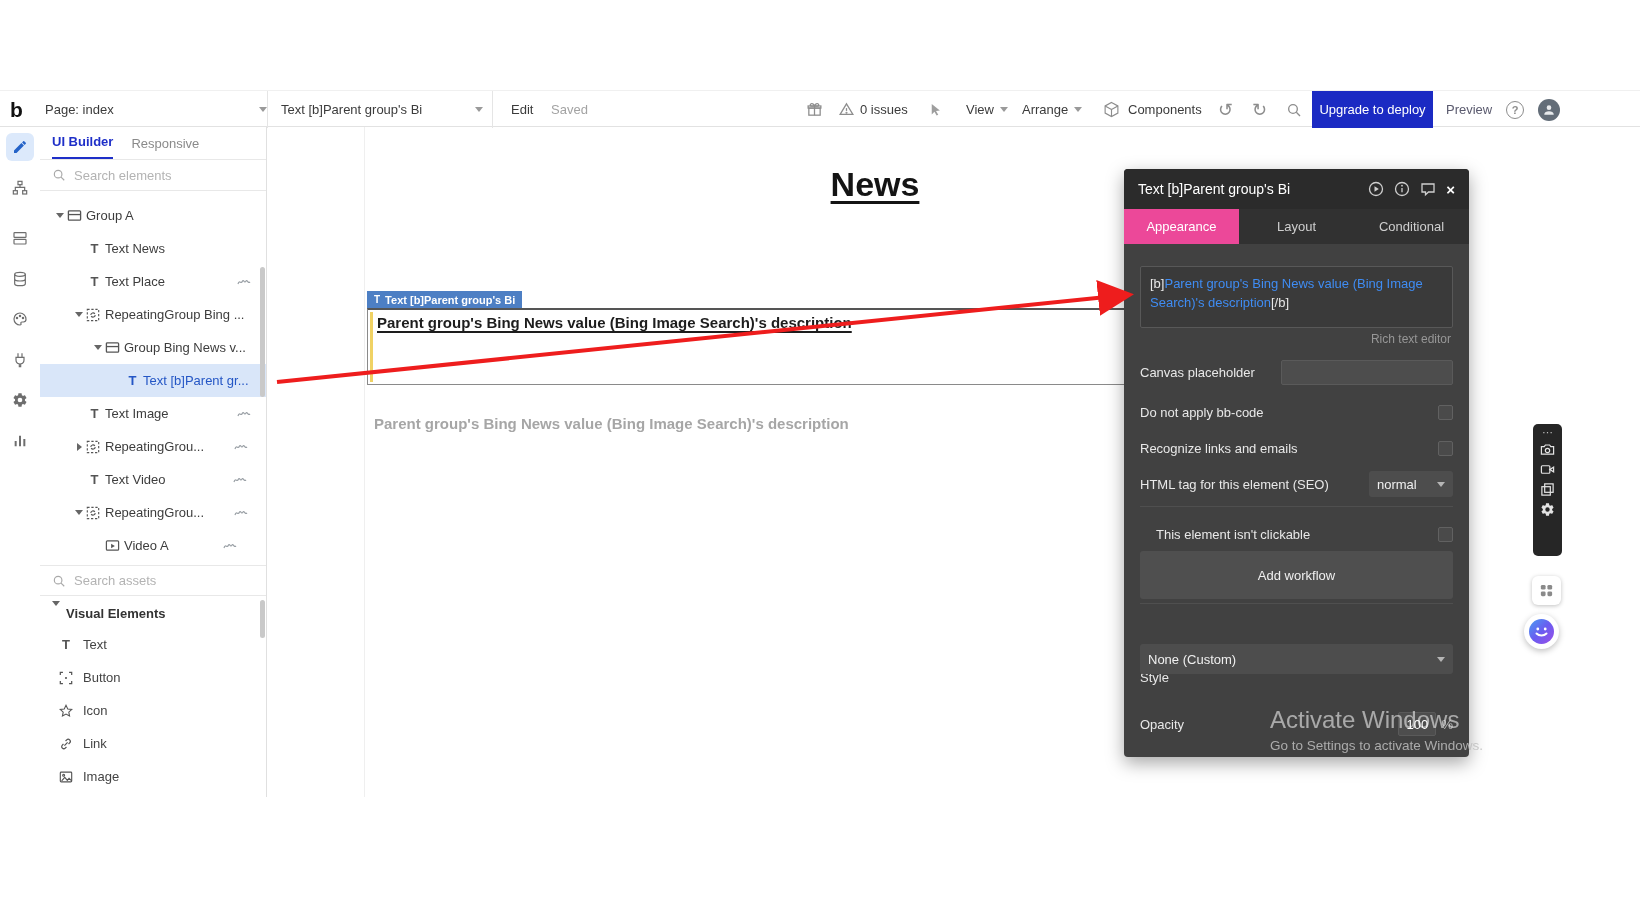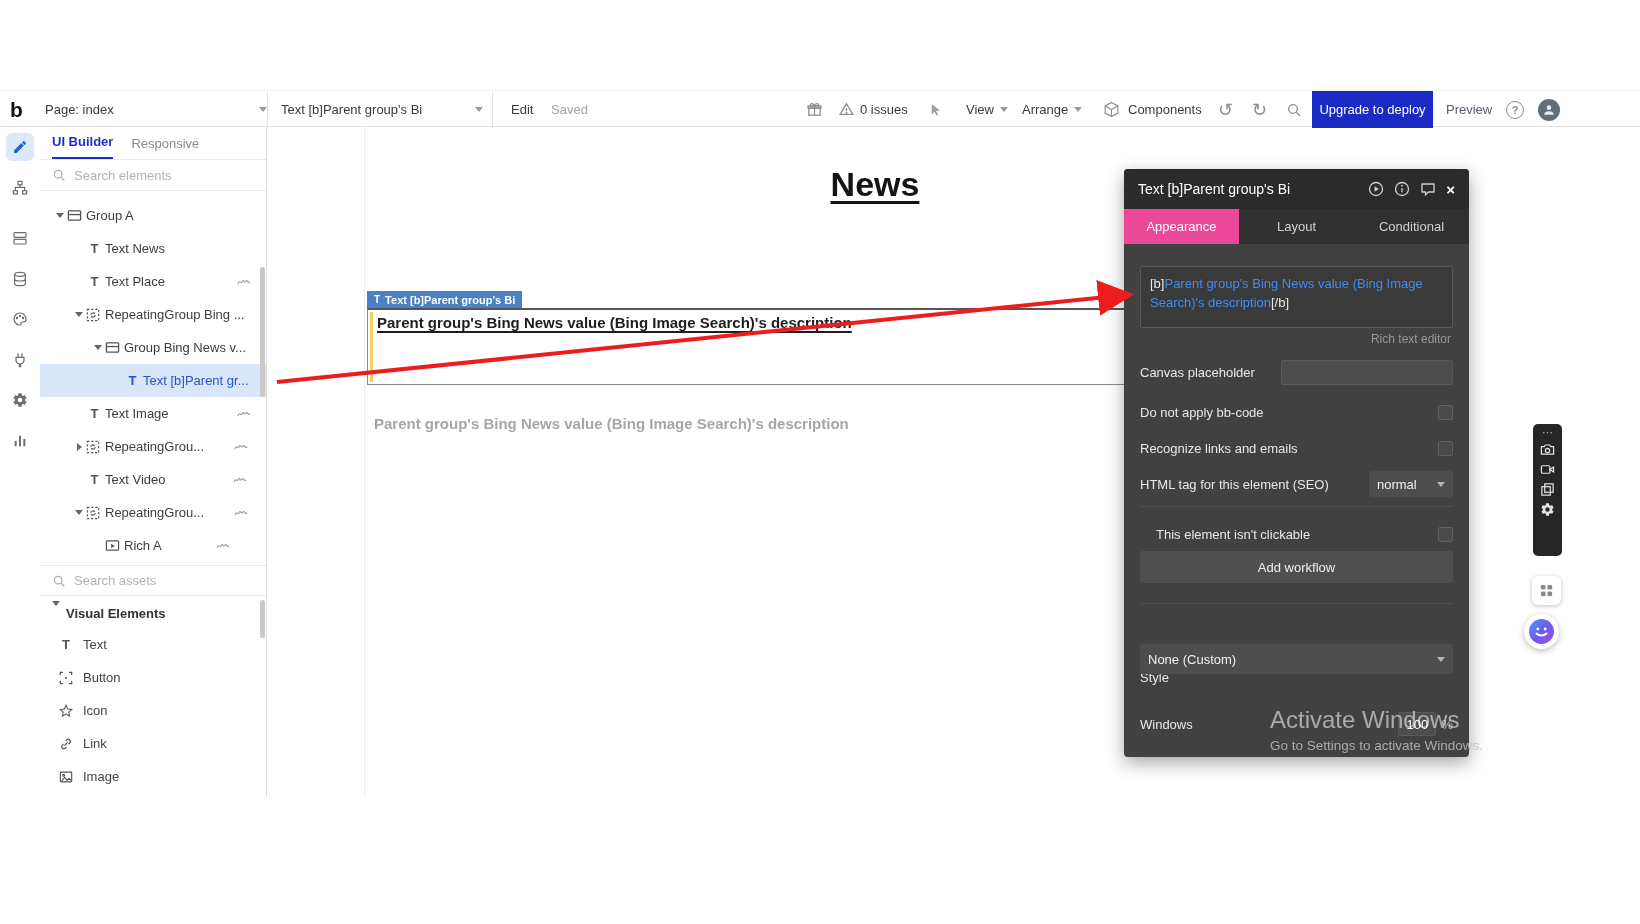--- a/index.html
+++ b/index.html
@@ -103,21 +103,21 @@
               justify-content:space-between; font-size:13px; }
   .prop-label { color:#e8e8e8; }
   .dark-input { width:172px; height:25px; background:#4d4d4d; border:1px solid #5a5a5a; border-radius:2px;
                 color:#fff; font-size:13px; padding:0 6px; font-family:"Liberation Sans",sans-serif; }
   .checkbox { width:15px; height:15px; background:#4a4a4a; border:1px solid #616161; border-radius:2px; }
   .dark-select { height:26px; background:#4d4d4d; border-radius:3px; display:flex; align-items:center;
                  justify-content:space-between; padding:0 8px; font-size:13px; color:#f0f0f0; }
   .dark-select .ddcaret { border-top-color:#b5b5b5; }
   .seo-select { width:84px; }
   .divider { position:absolute; left:16px; right:16px; height:1px; background:#4f4f4f; }
-  .workflow-btn { position:absolute; left:16px; right:16px; height:32px; background:#4f4f4f; border:none;
+  .workflow-btn { position:absolute; left:16px; right:16px; height:48px; background:#4f4f4f; border:none;
                   border-radius:3px; color:#f0f0f0; font-size:13px; display:flex; align-items:center;
                   justify-content:center; cursor:pointer; font-family:"Liberation Sans",sans-serif; }
   .style-label { position:absolute; left:16px; font-size:13px; color:#e8e8e8;margin-top:48px; }
   .style-select { position:absolute; left:16px; right:16px; height:30px; }
   .opacity-row { position:absolute; left:16px; right:16px; display:flex; align-items:center;
                  justify-content:space-between; font-size:13px; }
   .op-group { display:flex; align-items:center; gap:5px; }
   .op-input { width:38px; height:24px; background:#4d4d4d; border:1px solid #5a5a5a; border-radius:2px;
               color:#fff; font-size:13px; text-align:center; font-family:"Liberation Sans",sans-serif; }
   .op-unit { color:#b5b5b5; }
@@ -395,21 +395,21 @@
             </span>
       </div>
       <div class="trow lvl2">
         <span class="tcaret"></span>
         <span class="ticon">
               <svg width="15" height="15" viewBox="0 0 16 16" fill="none" stroke="currentColor" stroke-width="1.3">
                 <rect x="1.5" y="3" width="13" height="10" rx="1"></rect>
                 <path d="M6.5 6l4 2.5-4 2.5z" fill="currentColor" stroke="none"></path>
               </svg>
             </span>
-        <span class="tlabel">Rich A</span>
+        <span class="tlabel">Video A</span>
         <span class="squiggle" style="margin-left:54px;">
               <svg width="14" height="8" viewBox="0 0 14 8" fill="none" stroke="currentColor" stroke-width="1.2">
                 <path d="M1 6C2.5 1 4 7 5.5 3 6.5 1 7.5 6 9 3c1-2 2 3 4 1"></path>
               </svg>
             </span>
       </div>
     </div>
 
     <div class="lp-search" style="top:438px; border-top:1px solid #e8e8e8;">
       <svg width="14" height="14" viewBox="0 0 24 24" fill="none" stroke="#a9a9a9" stroke-width="2">
@@ -552,21 +552,21 @@
       <div class="divider" style="top:359px;"></div>
 
       <div class="style-label" style="top:378px;">Style</div>
 
       <div class="dark-select style-select" style="top:400px;">
         <span>None (Custom)</span>
         <span class="ddcaret"></span>
       </div>
 
       <div class="opacity-row" style="top:468px;">
-        <span class="prop-label">Windows</span>
+        <span class="prop-label">Opacity</span>
         <span class="op-group">
           <input class="op-input" value="100" style="">
           <span class="op-unit">%</span>
         </span>
       </div>
     </div>
   </section>
 
   <div class="rtools">
     <span class="dots">⋯</span>

